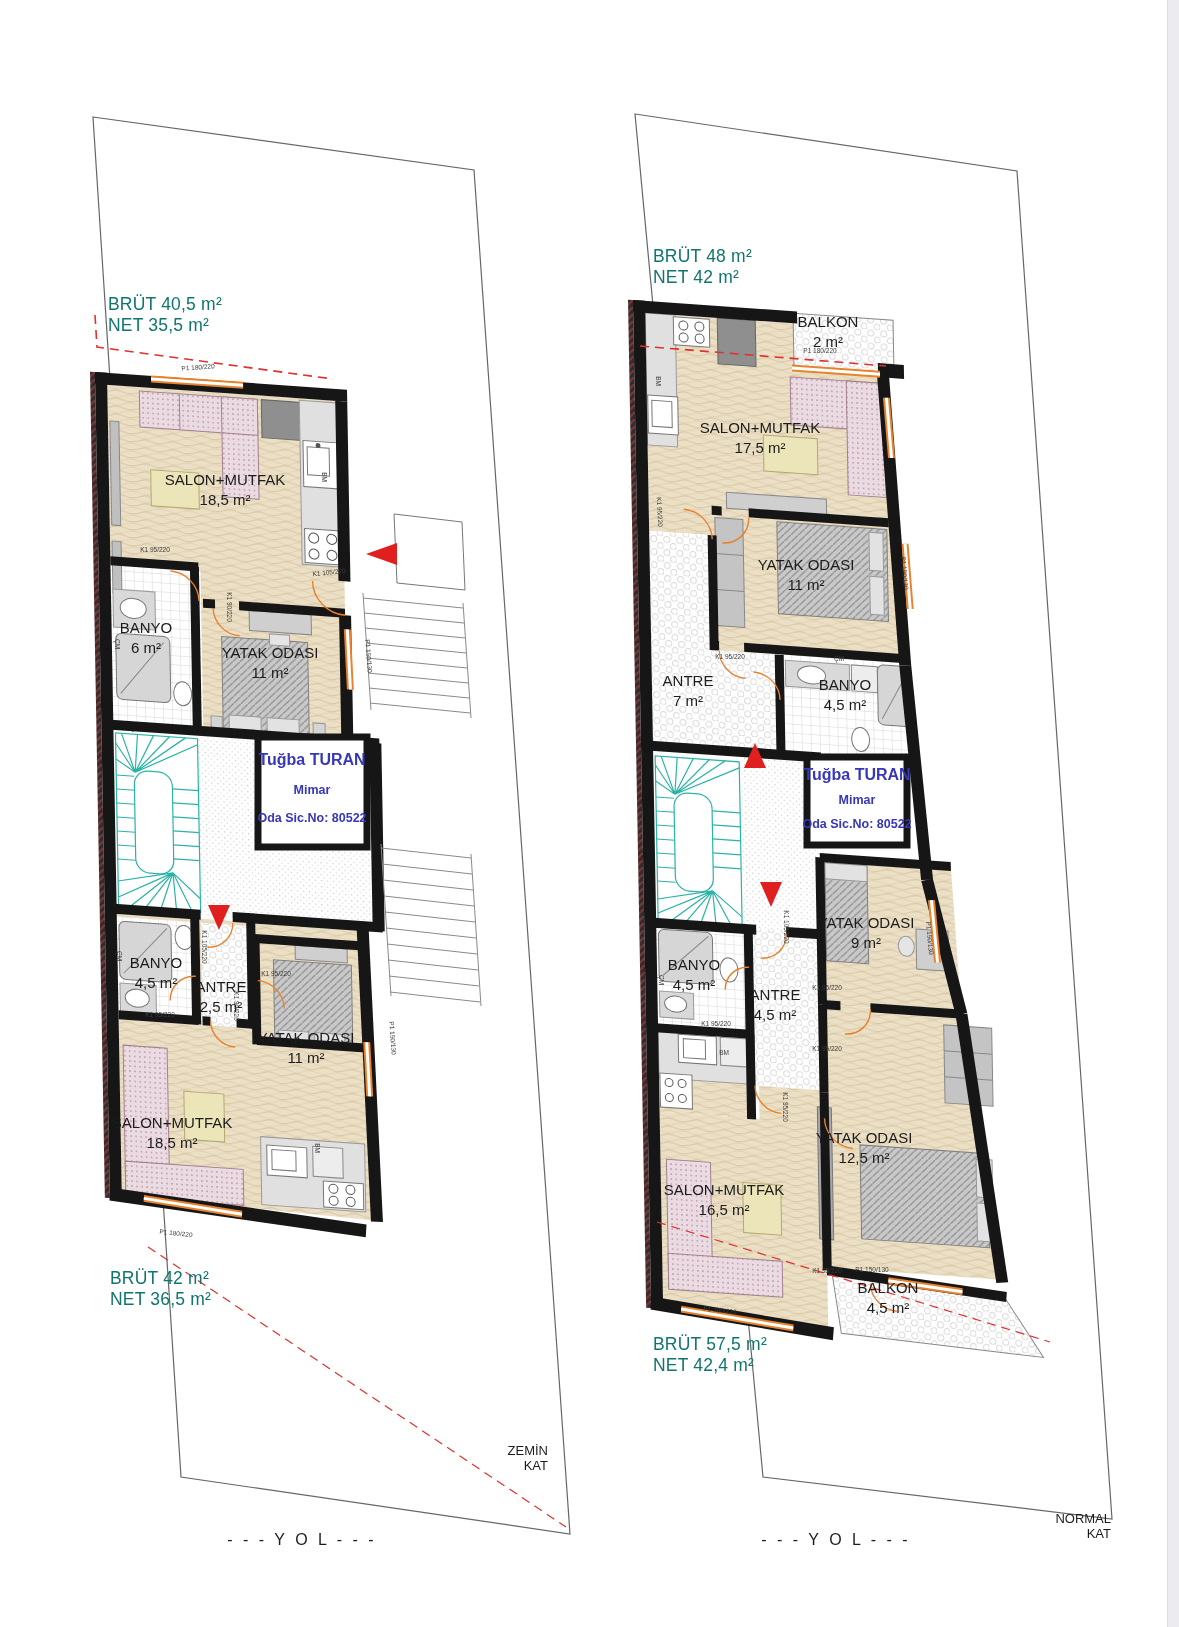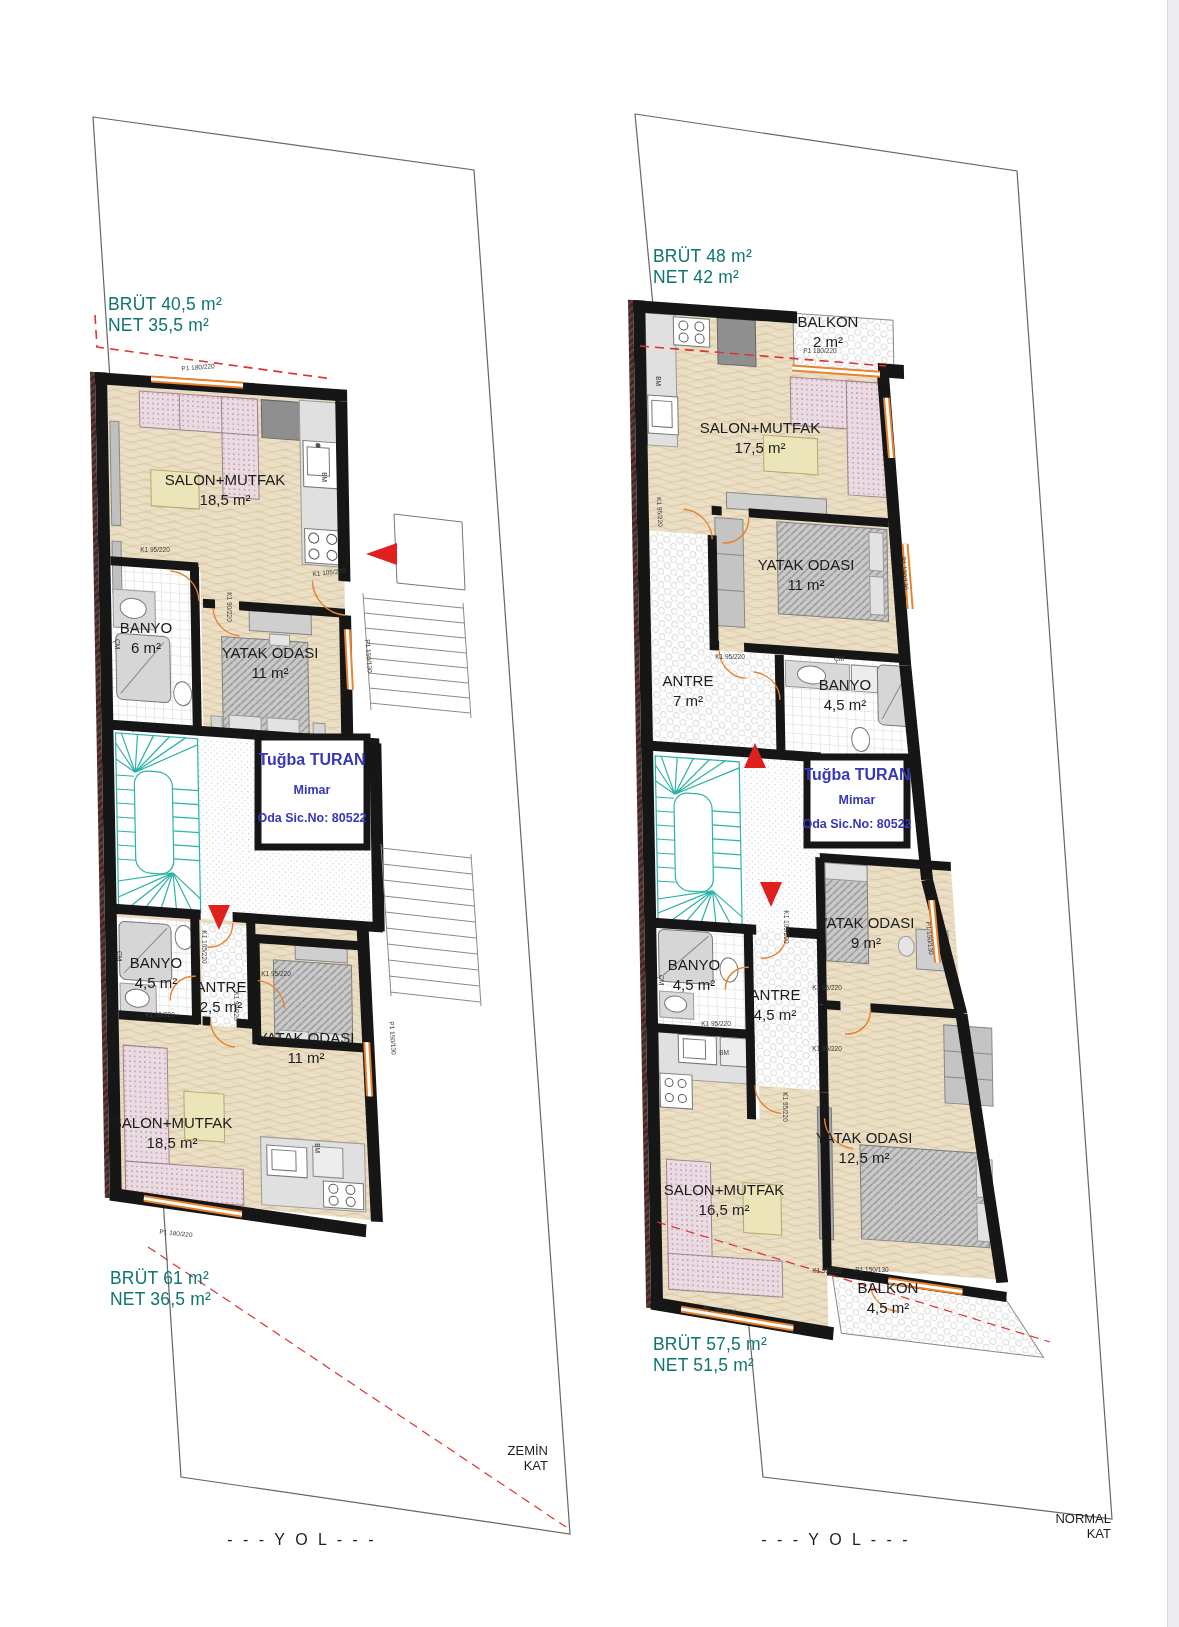--- a/index.html
+++ b/index.html
@@ -354,21 +354,21 @@
 <div class="lbl" style="left:270px;top:662px;">YATAK ODASI
 11 m²</div>
 <div class="lbl" style="left:156px;top:972px;">BANYO
 4,5 m²</div>
 <div class="lbl" style="left:221px;top:996px;">ANTRE
 2,5 m²</div>
 <div class="lbl" style="left:306px;top:1047px;">YATAK ODASI
 11 m²</div>
 <div class="lbl" style="left:172px;top:1132px;">SALON+MUTFAK
 18,5 m²</div>
-<div class="area" style="left:110px;top:1268px;">BRÜT 61 m²
+<div class="area" style="left:110px;top:1268px;">BRÜT 42 m²
 NET 36,5 m²</div>
 <div class="floorlbl" style="left:548px;top:1444px;">ZEMİN
 KAT</div>
 <div class="yol" style="left:302px;top:1540px;">- - - Y O L - - -</div>
 
 <div class="stampline s1" style="left:312px;top:760px;">Tuğba TURAN</div>
 <div class="stampline s2" style="left:312px;top:790px;">Mimar</div>
 <div class="stampline s2" style="left:312px;top:818px;">Oda Sic.No: 80522</div>
 
 <div class="area" style="left:653px;top:246px;">BRÜT 48 m²
@@ -389,21 +389,21 @@
 4,5 m²</div>
 <div class="lbl" style="left:775px;top:1004px;">ANTRE
 4,5 m²</div>
 <div class="lbl" style="left:864px;top:1147px;">YATAK ODASI
 12,5 m²</div>
 <div class="lbl" style="left:724px;top:1199px;">SALON+MUTFAK
 16,5 m²</div>
 <div class="lbl" style="left:888px;top:1297px;">BALKON
 4,5 m²</div>
 <div class="area" style="left:653px;top:1334px;">BRÜT 57,5 m²
-NET 51,5 m²</div>
+NET 42,4 m²</div>
 <div class="floorlbl" style="left:1102px;top:1512px;margin-left:9px;">NORMAL
 KAT</div>
 <div class="yol" style="left:836px;top:1540px;">- - - Y O L - - -</div>
 
 <div class="stampline s1" style="left:857px;top:775px;">Tuğba TURAN</div>
 <div class="stampline s2" style="left:857px;top:800px;">Mimar</div>
 <div class="stampline s2" style="left:857px;top:824px;">Oda Sic.No: 80522</div>
 
 <span class="tag" style="left:198px;top:367px;transform:translate(-50%,-50%) rotate(-4deg);">P1 180/220</span>
 <span class="tag" style="left:155px;top:549px;transform:translate(-50%,-50%);">K1 95/220</span>

